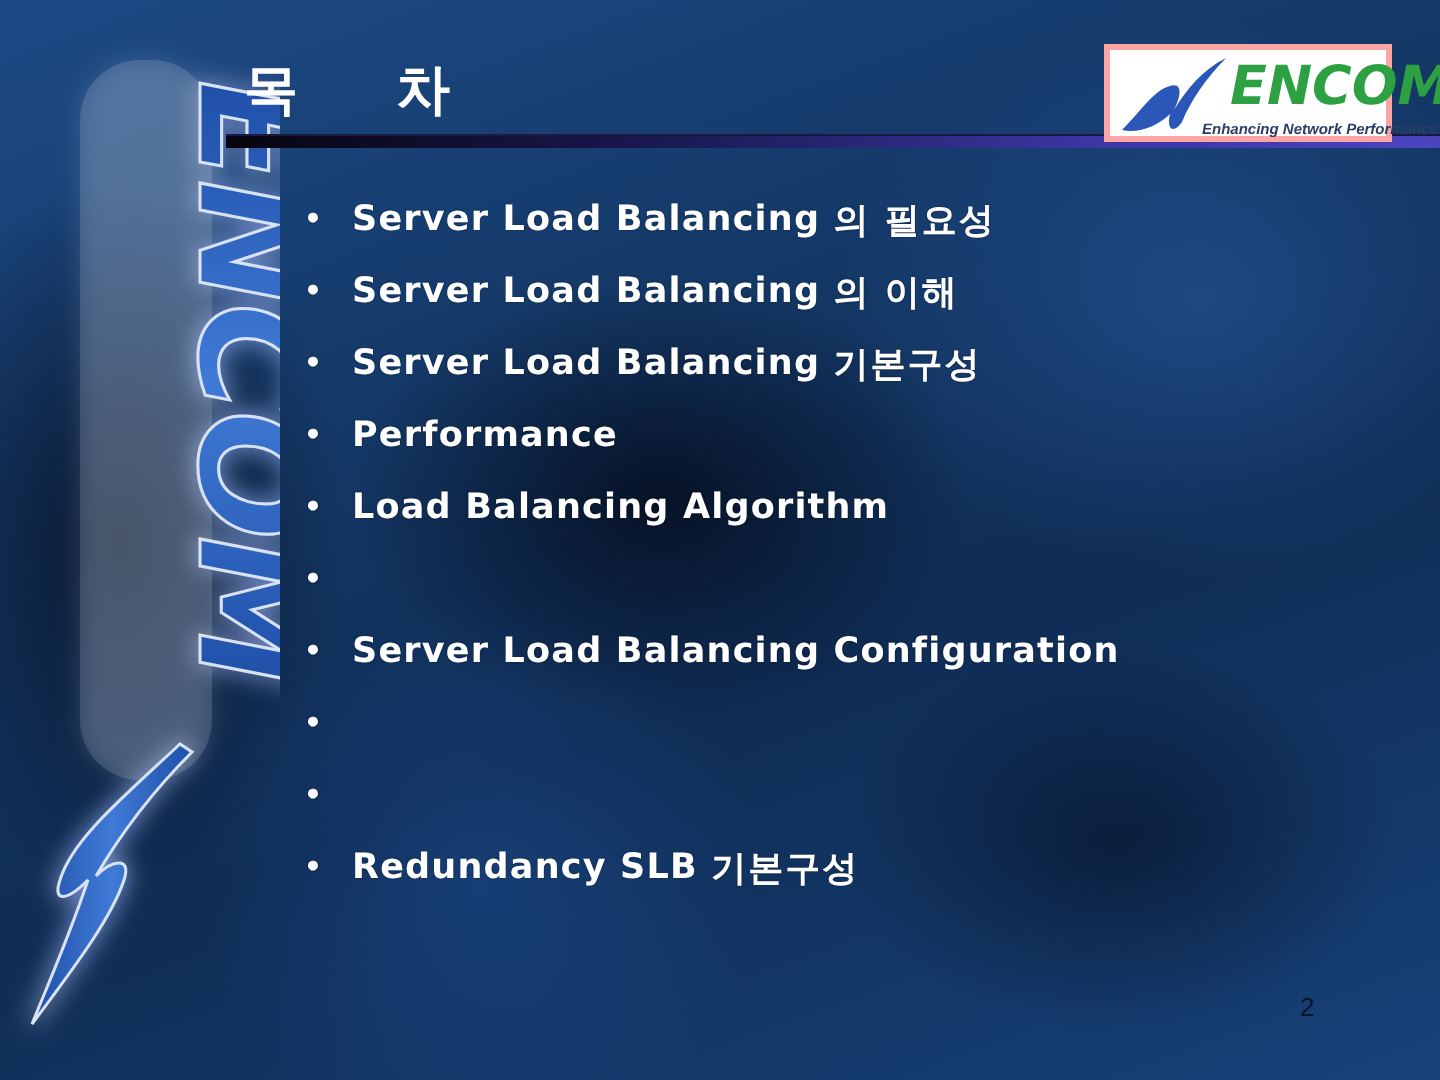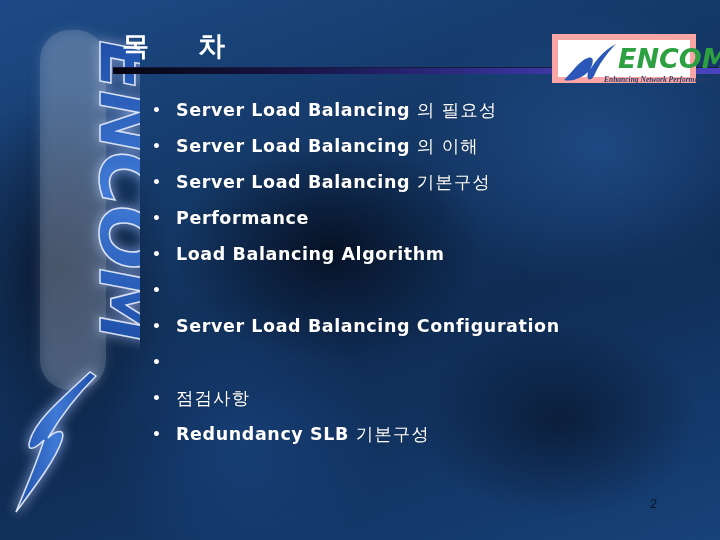--- a/index.html
+++ b/index.html
@@ -24,45 +24,45 @@
     position:absolute; top:0; color:#ffffff; font-weight:bold; font-size:27px;
     line-height:36px; letter-spacing:0;
   }
   .title-rule {
     position:absolute; left:113px; top:67px; width:607px; height:6px;
     background: linear-gradient(90deg, #05050f 0%, #1a1850 35%, #3a35a0 70%, #4a44c0 100%);
     border-top:1px solid #1a1a40;
   }
   .brand-box {
     position:absolute; left:552px; top:22px; width:144px; height:49px;
-    background:#ffffff; border:6px solid #fca5a5; box-sizing:border-box;margin-top:12px;
+    background:#ffffff; border:3px solid #fca5a5; box-sizing:border-box;
   }
   .brand-word {
     position:absolute; left:60px; top:3px; font-style:italic; font-weight:bold;
     font-size:27px; color:#2da042; letter-spacing:0; line-height:32px;
     font-family: "DejaVu Sans", sans-serif;
   }
   .brand-tag {
     position:absolute; left:46px; top:35px; font-style:italic; font-size:7.5px;
     color:#2b3d66; font-weight:bold; white-space:nowrap;
-    font-family: Liberation Serif, serif;
+    font-family: Liberation Sans, sans-serif;
   }
   .menu {
     position:absolute; left:152px; top:92px; margin:0; padding:0; list-style:none;
   }
   .menu-item {
     height:36px; display:flex; align-items:center; color:#ffffff;
     font-weight:bold; font-size:17.5px; letter-spacing:0.6px; white-space:nowrap;
     text-shadow: 0 0 1px rgba(0,0,0,0.4);
     cursor:pointer;
   }
   .bullet {
     width:24px; font-size:14px; display:inline-block;
   }
-  .menu-item .kr { font-weight:normal; letter-spacing:1px; }
+  .menu-item .kr { font-weight:bold; letter-spacing:1px; }
   .page-num {
     position:absolute; left:650px; top:496px; color:#0a1426; font-size:13px;
     font-family: "Liberation Sans", sans-serif;
   }
 </style>
 </head>
 <body>
 
 <div class="side-logo">
   <svg width="140" height="540" viewBox="0 0 140 540">
@@ -131,21 +131,20 @@
   </li>
   <li class="menu-item">
     <span class="bullet">•</span>
     <span>Server Load Balancing Configuration</span>
   </li>
   <li class="menu-item">
     <span class="bullet">•</span>
   </li>
   <li class="menu-item">
     <span class="bullet">•</span>
-    <span class="kr">점검사항</span>
   </li>
   <li class="menu-item">
     <span class="bullet">•</span>
     <span>Redundancy SLB</span>&nbsp;<span class="kr">기본구성</span>
   </li>
 </ul>
 
 <div class="page-num">2</div>
 
 </body></html>

